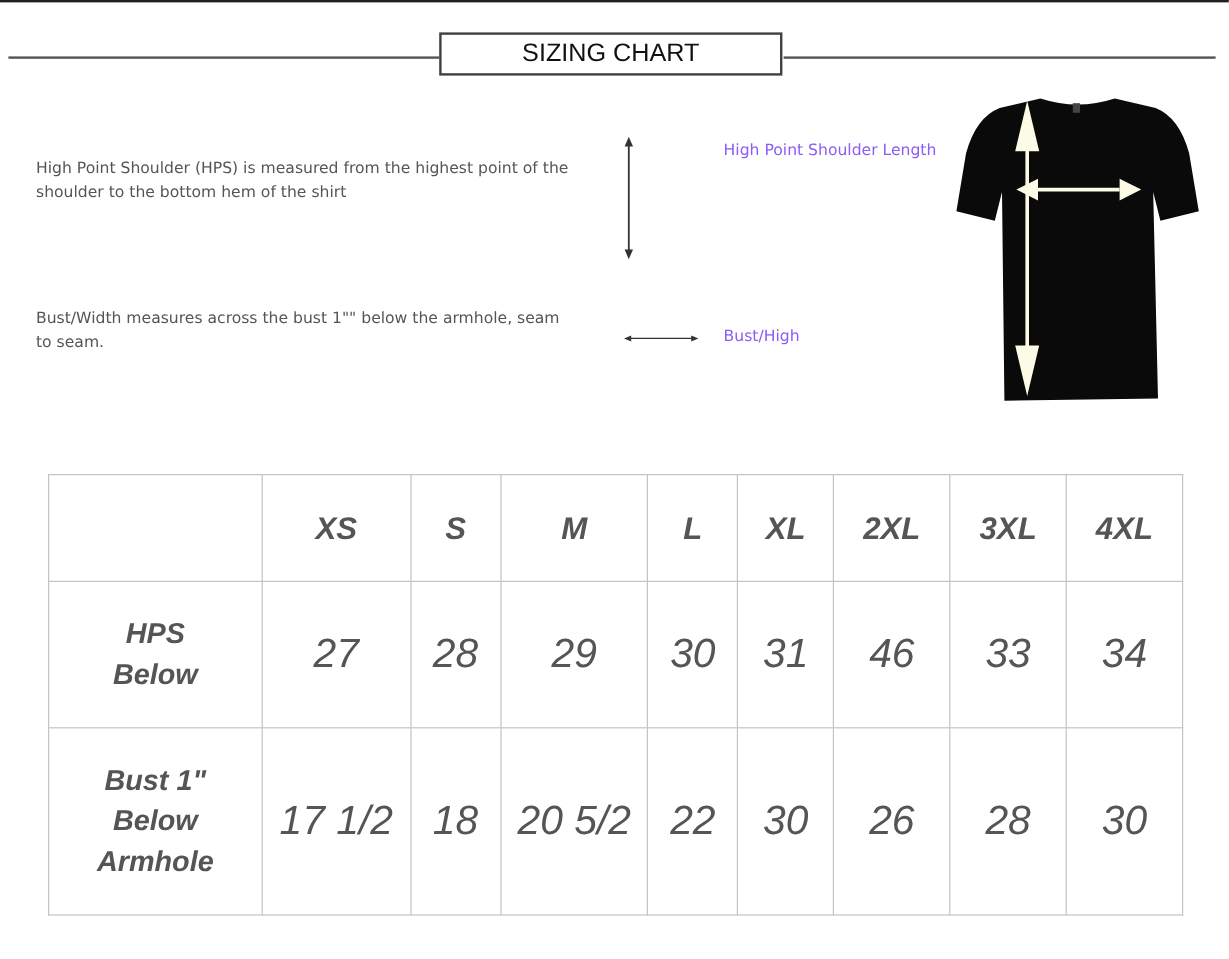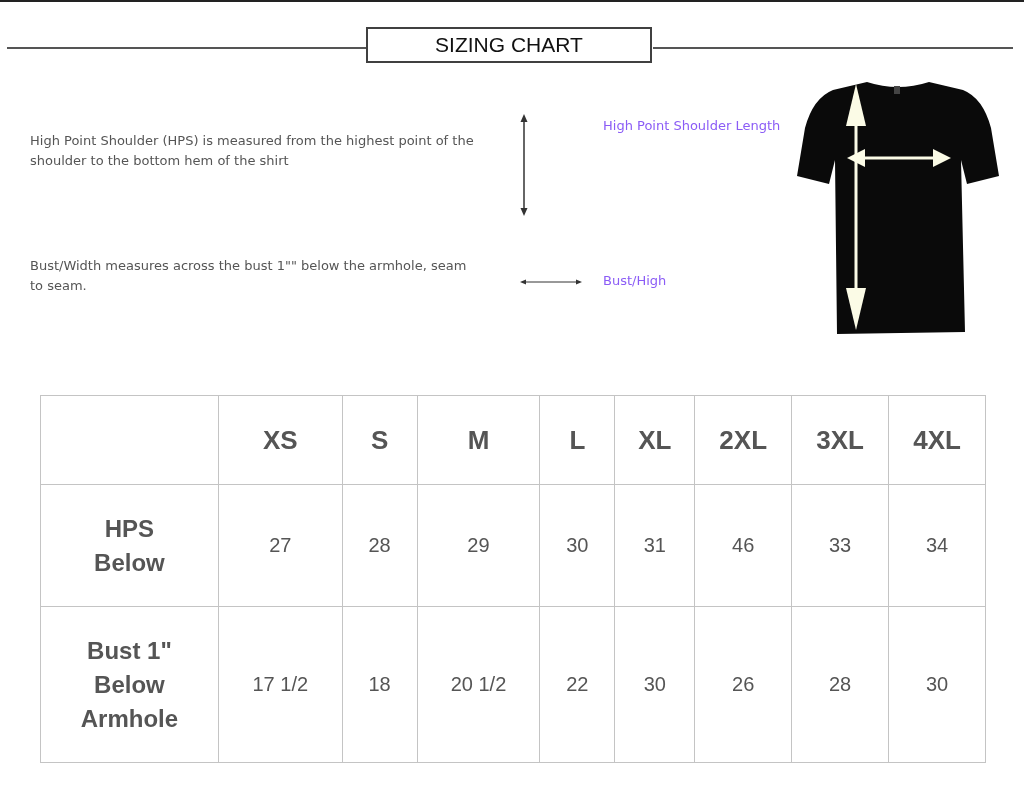--- a/index.html
+++ b/index.html
@@ -12,25 +12,25 @@
     display:flex; align-items:center; justify-content:center; font-size:21px; color:#111; letter-spacing:0px; }
   .desc { position:absolute; left:30px; font-size:13px; line-height:20px; color:#555; font-family:"DejaVu Sans", sans-serif; width:450px; }
   .desc.hps { top:131px; }
   .desc.bust { top:256px; }
   .legend-label { position:absolute; left:603px; font-size:13px; color:#8b5cf6; font-family:"DejaVu Sans", sans-serif; }
   .legend-label.hps { top:118px; }
   .legend-label.bust { top:273px; }
   .v-arrow { position:absolute; left:518px; top:114px; width:12px; height:102px; }
   .h-arrow { position:absolute; left:520px; top:276px; width:62px; height:12px; }
   .shirt { position:absolute; left:795px; top:78px; width:206px; height:258px; }
-  table.sizes { position:absolute; left:40px; top:395px; border-collapse:collapse; width:946px; }
+  table.sizes { position:absolute; left:40px; top:395px; border-collapse:collapse; width:946px;font-style:italic; }
   table.sizes td, table.sizes th { border:1px solid #c4c4c4; text-align:center; color:#555; }
   table.sizes th { font-weight:bold; font-size:26px; height:86px; }
   table.sizes td.label { font-weight:bold; font-size:24px; line-height:34px;margin-top:31px; }
-  table.sizes td.val { font-size:20px;margin-left:25px; }
+  table.sizes td.val { font-size:34px;margin-left:25px; }
   tr.row-hps td { height:119px; }
   tr.row-bust td { height:153px; }
 </style>
 </head>
 <body>
 
 <div class="topbar"></div>
 <div class="rule left"></div>
 <div class="rule right"></div>
 <div class="title-box">SIZING CHART</div>
@@ -102,21 +102,21 @@
     <td class="val">34</td>
   </tr>
   <tr class="row-bust">
     <td class="label">
       <div>Bust 1"</div>
       <div>Below</div>
       <div>Armhole</div>
     </td>
     <td class="val">17 1/2</td>
     <td class="val">18</td>
-    <td class="val">20 1/2</td>
+    <td class="val">20 5/2</td>
     <td class="val">22</td>
     <td class="val">30</td>
     <td class="val">26</td>
     <td class="val">28</td>
     <td class="val">30</td>
   </tr>
 </tbody>
   </table>
 
 </body></html>

